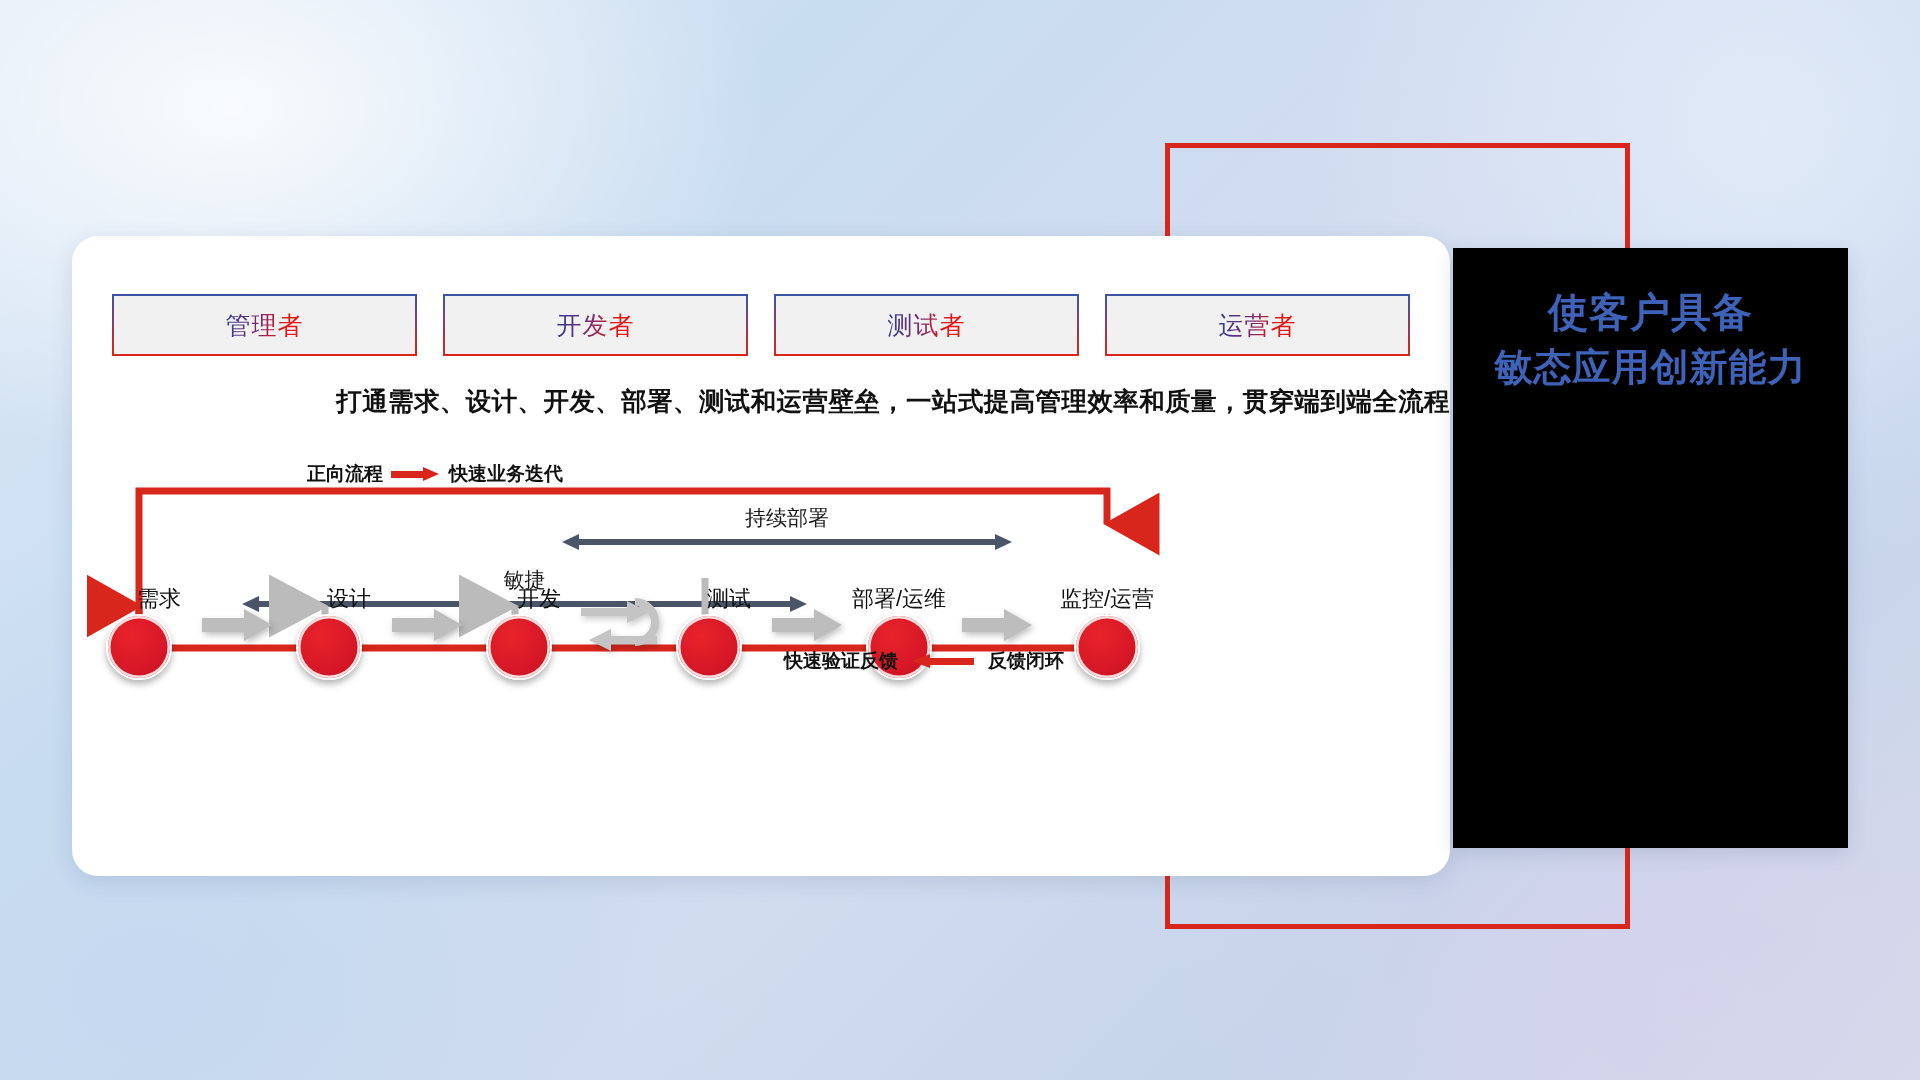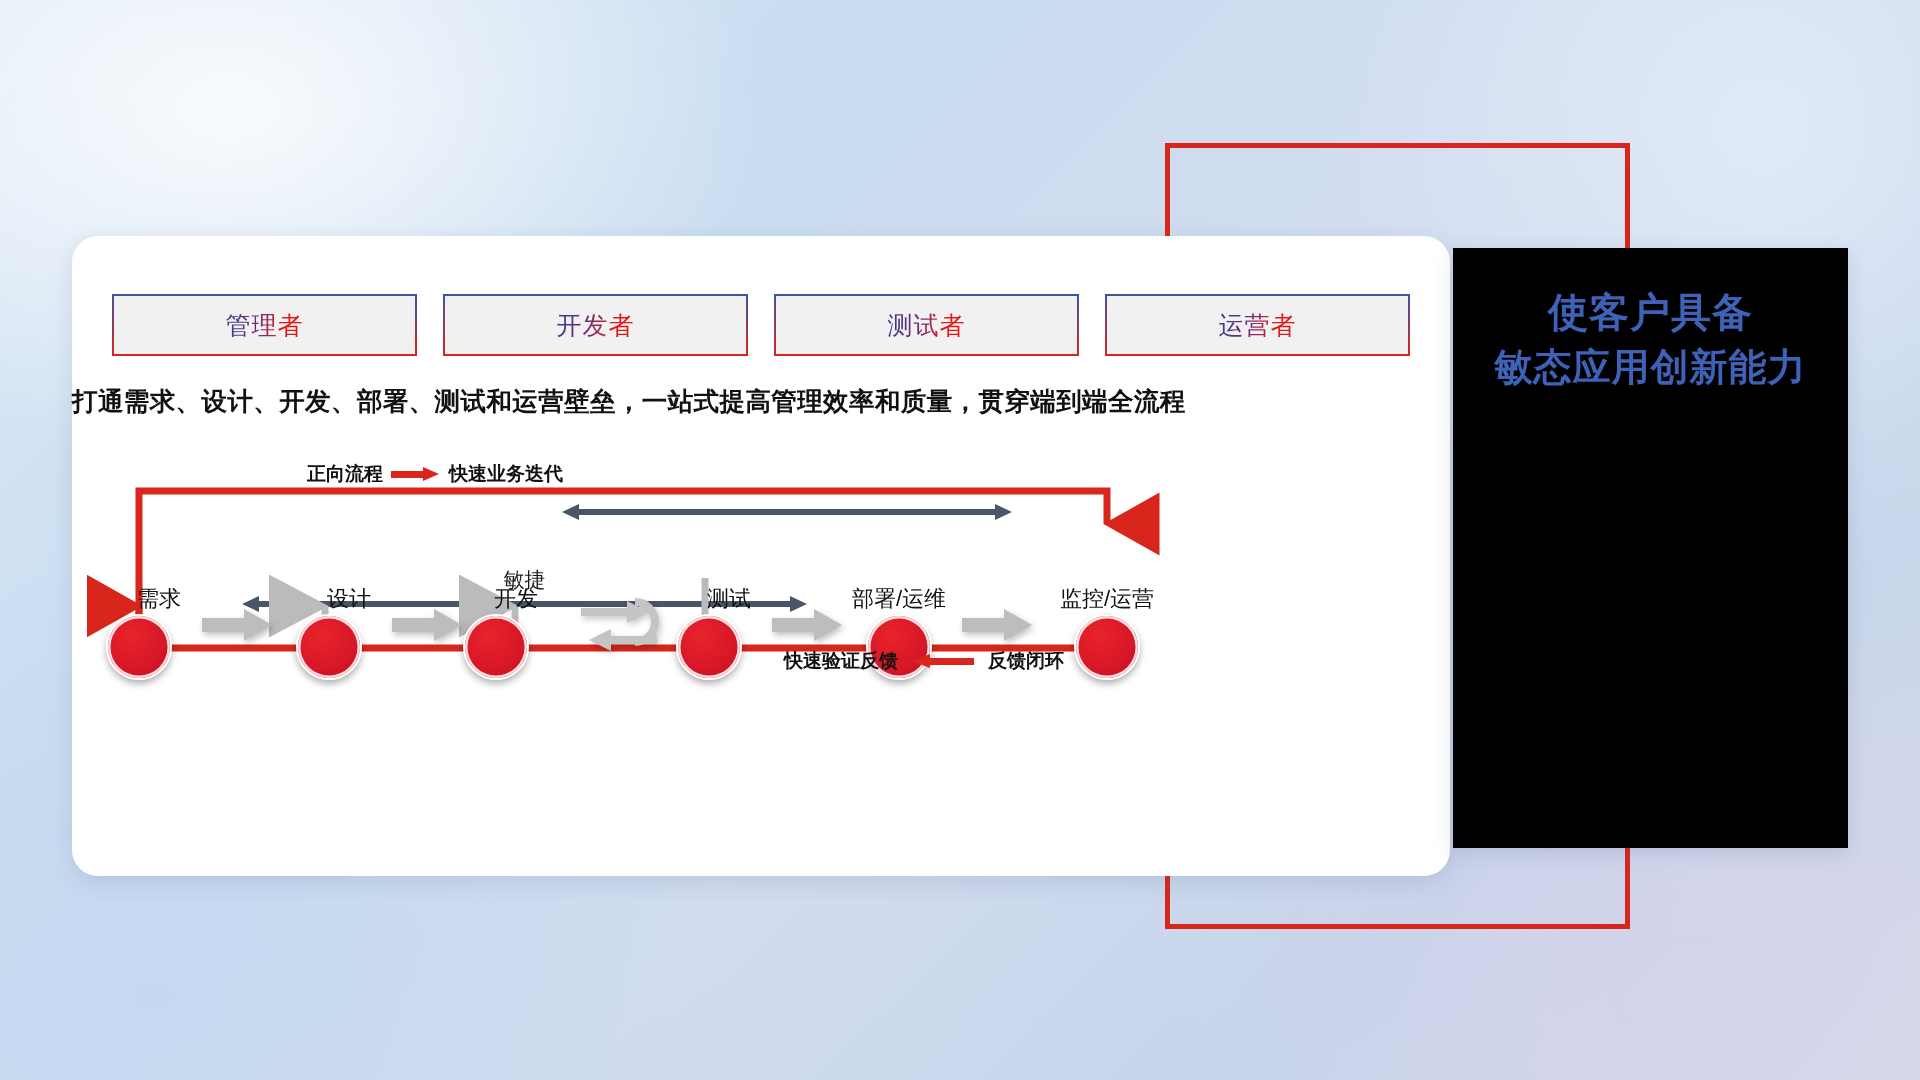--- a/index.html
+++ b/index.html
@@ -65,21 +65,21 @@
     color: transparent;
     -webkit-text-fill-color: transparent;
     letter-spacing: 1px;
   }
 
   
   #desc-line {
     position: absolute;
     left: 0; top: 148px;
     width: 1378px;
-    text-align: left;
+    text-align: right;
     font-size: 25.5px;
     font-weight: bold;
     color: #111111;
     letter-spacing: 0.4px;
   }
 
   
   #legend-forward {
     position: absolute;
     left: 235px; top: 225px;
@@ -227,20 +227,21 @@
 
   <div id="desc-line">打通需求、设计、开发、部署、测试和运营壁垒，一站式提高管理效率和质量，贯穿端到端全流程</div>
 
   <div id="legend-forward">
     <span class="legend-text">正向流程</span>
     <span class="legend-arrow-r"></span>
     <span class="legend-text">快速业务迭代</span>
   </div>
 
   <div class="span-group" id="span-deploy">
+    <div class="span-label">持续部署</div>
     <div class="dbl-arrow">
       <span class="head-l"></span>
       <span class="bar"></span>
       <span class="head-r"></span>
     </div>
   </div>
 
   <div class="span-group" id="span-agile">
     <div class="span-label">敏捷</div>
     <div class="dbl-arrow">
@@ -286,21 +287,21 @@
 
     <div class="node" style="left:215px; top:348px;">
       <div class="node-label-wrap"><span class="node-label">设计</span></div>
       <div class="node-dot"></div>
     </div>
 
     <svg class="grey-arrow" style="left:320px; top:372px;" viewBox="0 0 72 34">
       <path d="M0,10 L42,10 L42,1 L70,17 L42,33 L42,24 L0,24 z" fill="#BDBDBD"></path>
     </svg>
 
-    <div class="node" style="left:382px; top:348px;">
+    <div class="node" style="left:405px; top:348px;">
       <div class="node-label-wrap"><span class="node-label">开发</span></div>
       <div class="node-dot"></div>
     </div>
 
     <svg class="loop-icon" style="left:505px; top:362px;" viewBox="0 0 84 56">
       <path d="M4,10 L50,10 L50,3 L72,14 L50,25 L50,18 L4,18 z" fill="#C4C4C4"></path>
       <path d="M80,46 L34,46 L34,53 L12,42 L34,31 L34,38 L80,38 z" fill="#C4C4C4"></path>
       <path d="M58,8 A16,16 0 0 1 58,40 L58,48 A24,24 0 0 0 58,0 z" fill="#C4C4C4"></path>
     </svg>
 

